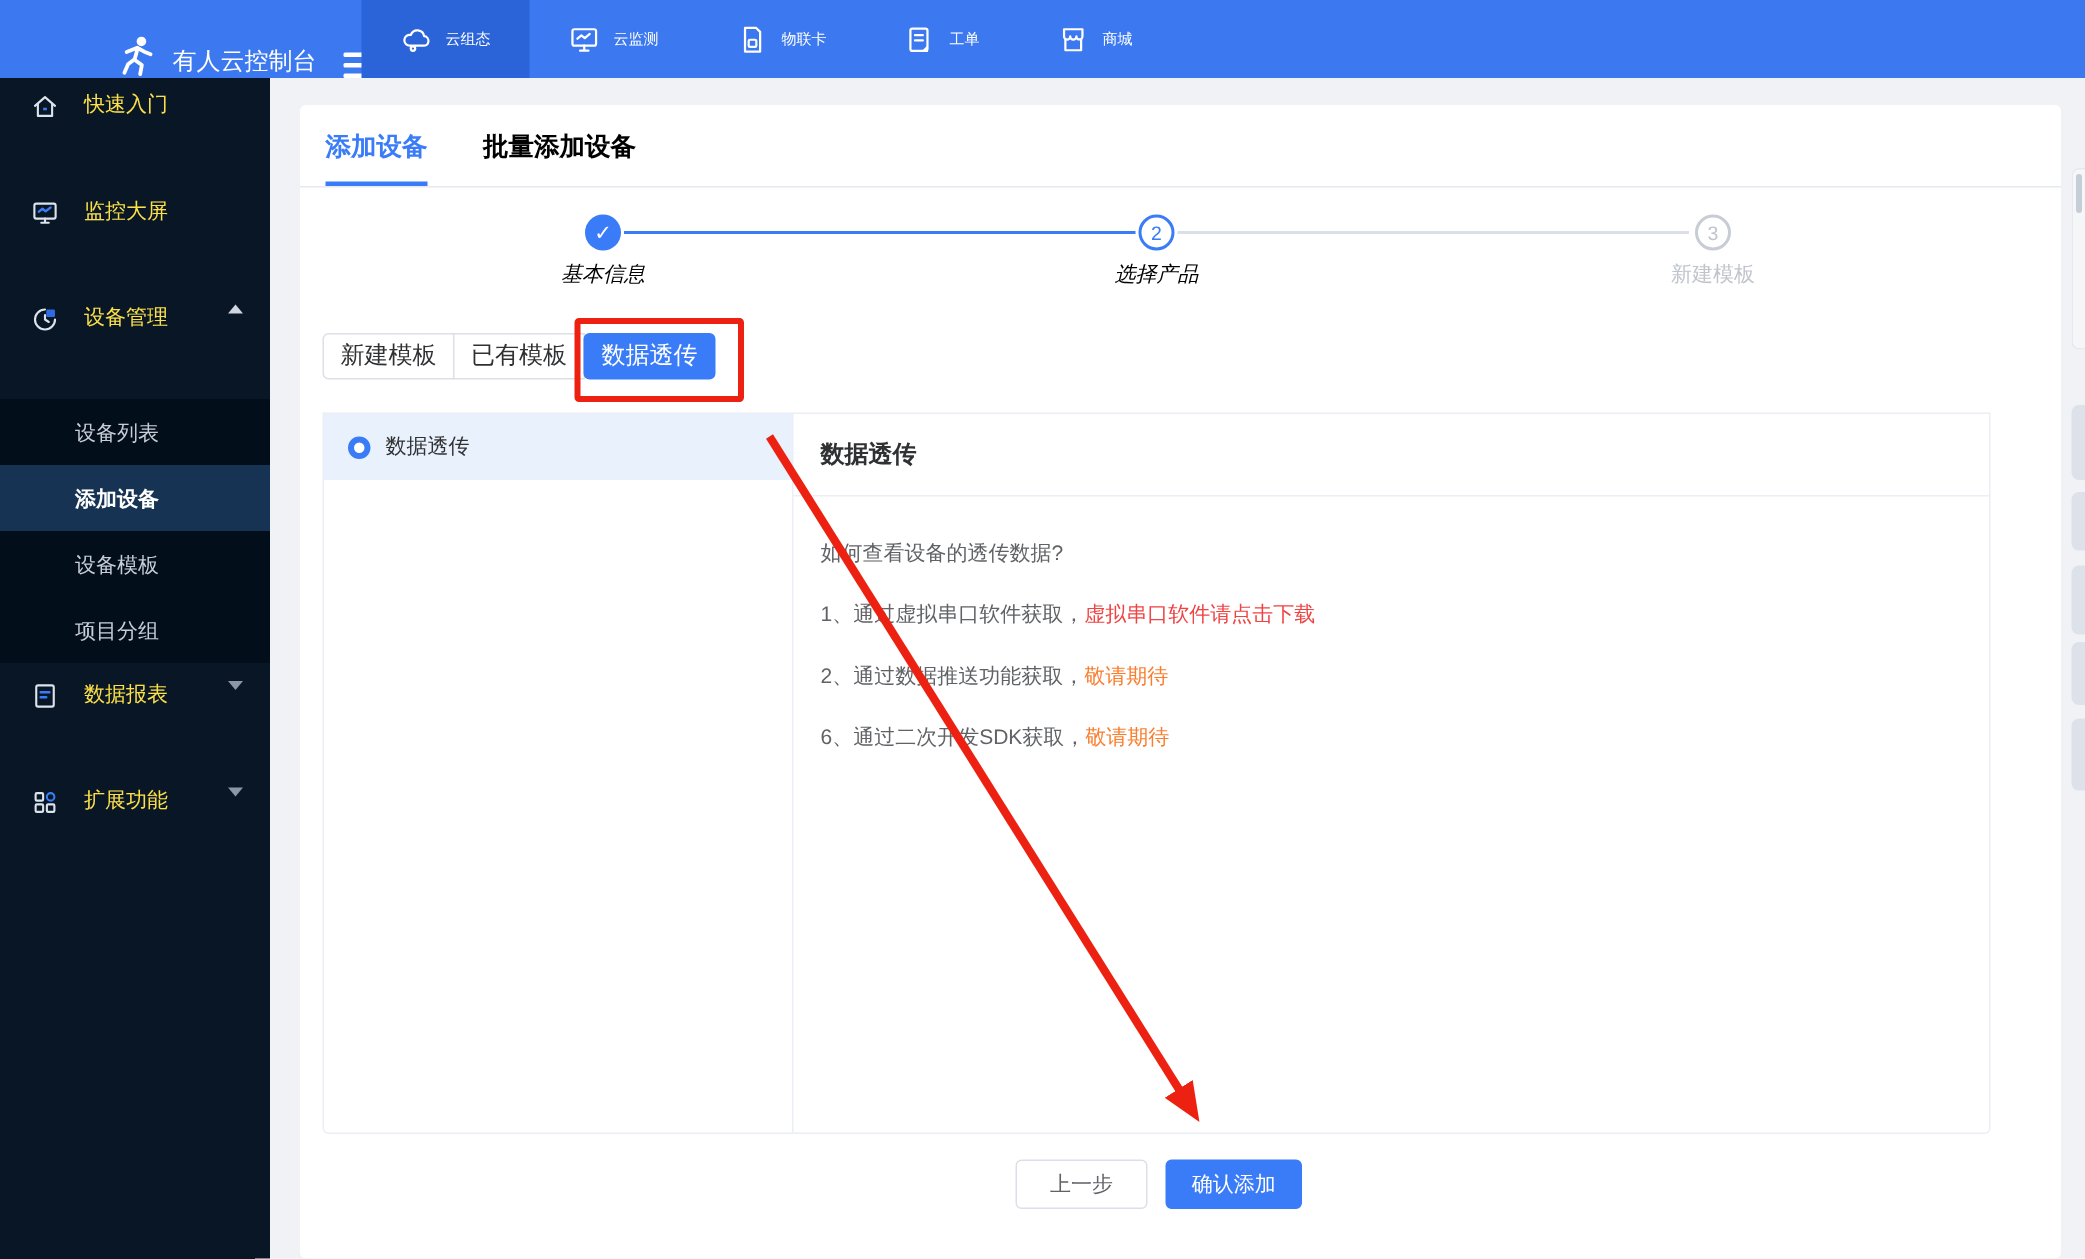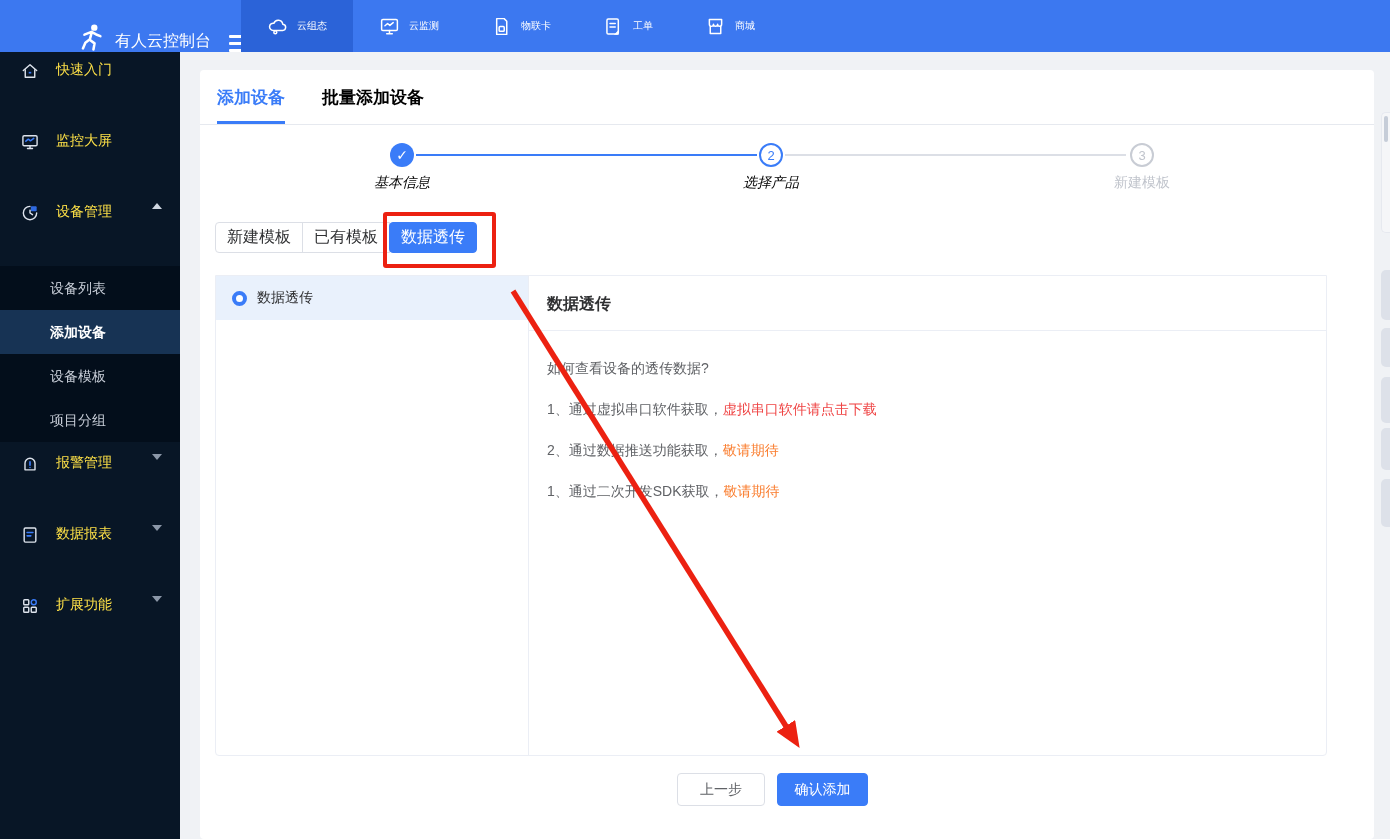--- a/index.html
+++ b/index.html
@@ -203,29 +203,20 @@
     <span class="caret up"></span>
   </div>
   <div class="submenu">
     <div class="sub-item">设备列表</div>
     <div class="sub-item active">添加设备</div>
     <div class="sub-item">设备模板</div>
     <div class="sub-item">项目分组</div>
   </div>
   <div class="side-item">
     <svg viewBox="0 0 24 24" fill="none" stroke="#dde3ec" stroke-width="1.7">
-      <path d="M6 19 v-8 a6 6 0 0 1 12 0 v8 z" stroke-linejoin="round"></path>
-      <path d="M12 9.5 v4" stroke="#3a7cf8" stroke-width="2" stroke-linecap="round"></path>
-      <circle cx="12" cy="16.2" r="0.9" fill="#3a7cf8" stroke="none"></circle>
-    </svg>
-    <span class="side-label">报警管理</span>
-    <span class="caret down"></span>
-  </div>
-  <div class="side-item">
-    <svg viewBox="0 0 24 24" fill="none" stroke="#dde3ec" stroke-width="1.7">
       <rect x="5" y="3.5" width="14" height="17" rx="1.5"></rect>
       <path d="M8.5 9 h7 M8.5 13 h4.5" stroke="#3a7cf8" stroke-width="1.9" stroke-linecap="round"></path>
     </svg>
     <span class="side-label">数据报表</span>
     <span class="caret down"></span>
   </div>
   <div class="side-item">
     <svg viewBox="0 0 24 24" fill="none" stroke="#dde3ec" stroke-width="1.7">
       <rect x="4.5" y="4.5" width="6" height="6" rx="1"></rect>
       <rect x="4.5" y="13.5" width="6" height="6" rx="1"></rect>
@@ -276,21 +267,21 @@
       <div class="detail-header">数据透传</div>
       <div class="detail-body">
         <div class="detail-q">如何查看设备的透传数据?</div>
         <div class="detail-line">
           <span>1、通过虚拟串口软件获取，</span><span class="lnk">虚拟串口软件请点击下载</span>
         </div>
         <div class="detail-line">
           <span>2、通过数据推送功能获取，</span><span class="soon">敬请期待</span>
         </div>
         <div class="detail-line">
-          <span>1、通过二次开发SDK获取，</span><span class="soon">敬请期待</span>
+          <span>6、通过二次开发SDK获取，</span><span class="soon">敬请期待</span>
         </div>
       </div>
     </div>
   </div>
 
   <div class="btn ghost">上一步</div>
   <div class="btn primary">确认添加</div>
 </div>
 
 <div class="red-box"></div>

